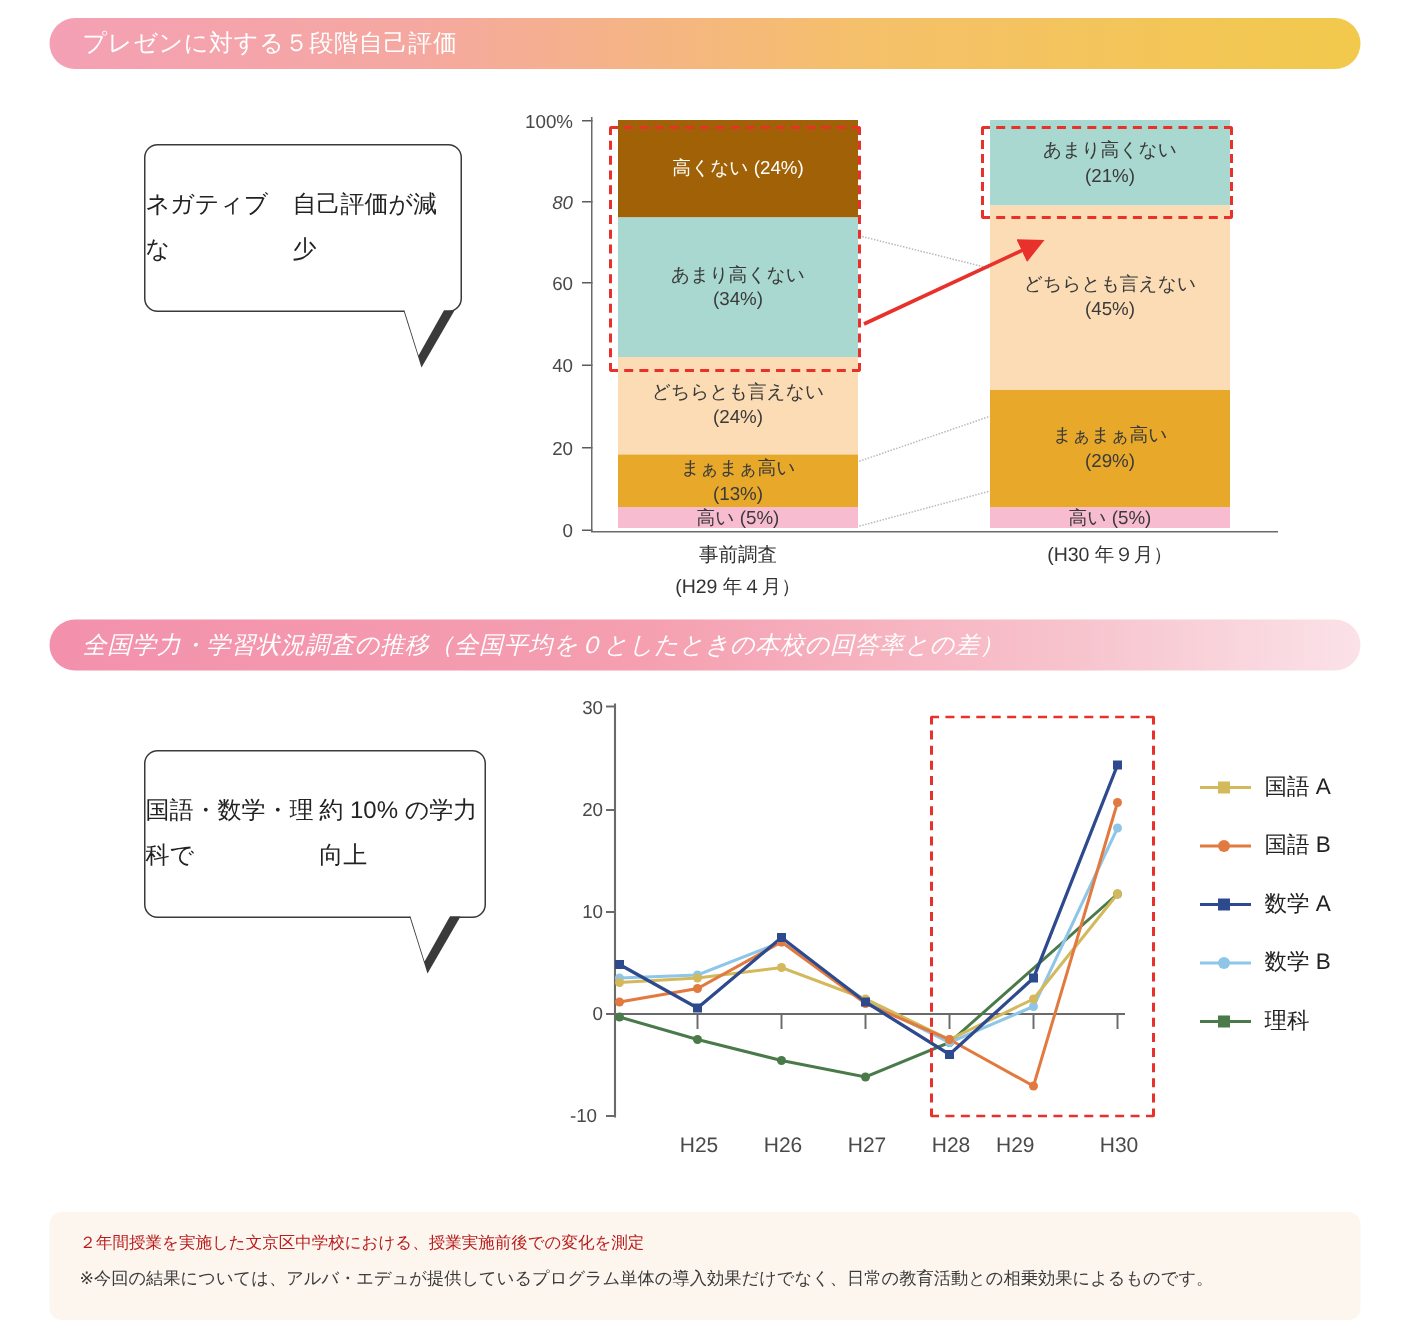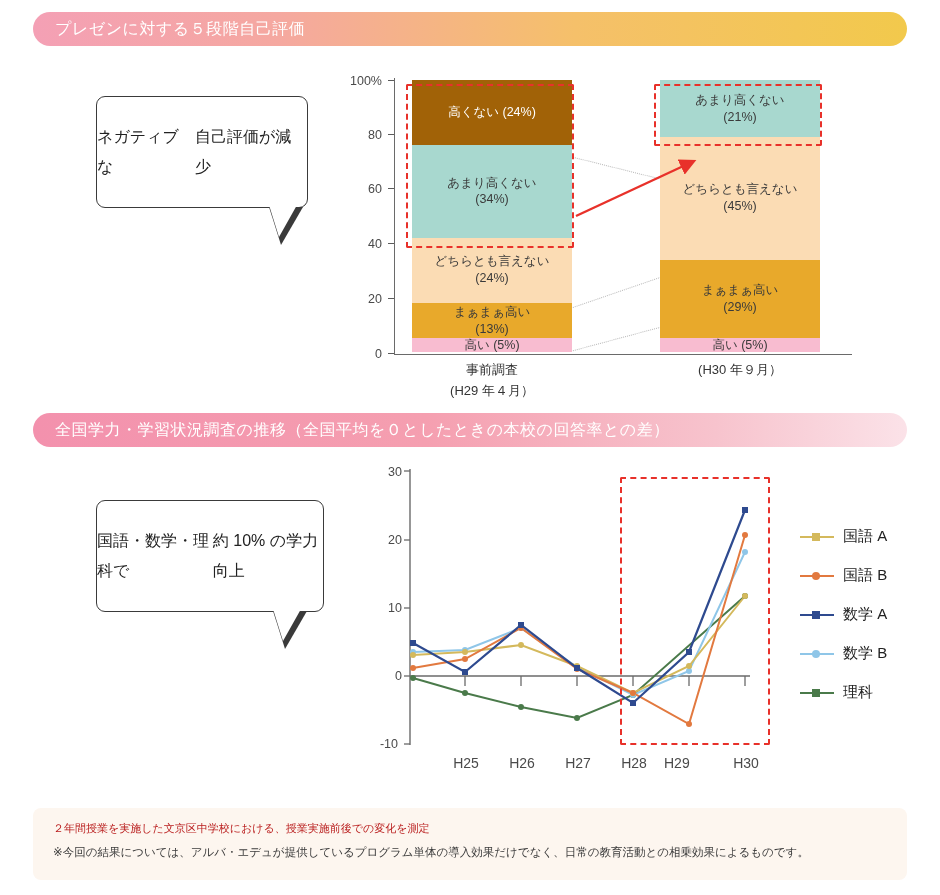--- a/index.html
+++ b/index.html
@@ -25,20 +25,21 @@
     letter-spacing:.5px;
     box-sizing:border-box;
   }
   #banner1{
     left:33px;top:12px;width:874px;
     background:linear-gradient(90deg,#f4a0b5 0%,#f5a8a0 28%,#f5c06a 62%,#f2c94c 100%);
   }
   #banner2{
     left:33px;top:413px;width:874px;
     background:linear-gradient(90deg,#f391ad 0%,#f59fb0 45%,#f7c3cd 78%,#fbe2e8 100%);
+    font-style:italic;
   }
 
   
   .bubble{
     position:absolute;
     background:#ffffff;
     border:1.6px solid #3a3a3a;
     border-radius:9px;
     box-sizing:border-box;
     display:flex;flex-direction:row;
@@ -114,21 +115,21 @@
     border:2.2px dashed #e8312a;
     box-sizing:border-box;
     border-radius:2px;
   }
   .connector{position:absolute;border-top:1px dotted #b9b9b9;}
 
   
   #chart2{position:absolute;left:330px;top:455px;width:580px;height:340px;}
   #legend2{
     position:absolute;left:800px;top:515px;
-    display:flex;flex-direction:column;gap:20px;margin-top:12px;
+    display:flex;flex-direction:column;gap:20px;
   }
   .legend-row{display:flex;align-items:center;gap:9px;font-size:15px;color:#222;}
   .legend-mark{width:34px;height:12px;position:relative;}
   .legend-mark .ln{position:absolute;top:5px;left:0;width:34px;height:2px;}
   .legend-mark .dt{position:absolute;top:2.5px;left:12px;width:8px;height:8px;border-radius:50%;}
 
   
   #footer{
     position:absolute;left:33px;top:808px;width:874px;height:72px;
     background:#fdf6ef;
@@ -151,21 +152,21 @@
   <div class="bubble" id="bubble1">
     <div>ネガティブな</div>
     <div>自己評価が減少</div>
     <div class="tail"></div>
     <div class="tail-in"></div>
   </div>
 
   <div id="chart1">
 
     <div class="axis-label" style="left:6px;top:6px;">100%</div>
-    <div class="axis-label" style="left:6px;top:60px;">80</div>
+    <div class="axis-label" style="left:6px;top:60px;font-style:italic;">80</div>
     <div class="axis-label" style="left:6px;top:114px;">60</div>
     <div class="axis-label" style="left:6px;top:169px;">40</div>
     <div class="axis-label" style="left:6px;top:224px;">20</div>
     <div class="axis-label" style="left:6px;top:279px;">0</div>
 
     <div class="tick" style="left:58px;top:12px;width:7px;height:1.3px;"></div>
     <div class="tick" style="left:58px;top:66px;width:7px;height:1.3px;"></div>
     <div class="tick" style="left:58px;top:120px;width:7px;height:1.3px;"></div>
     <div class="tick" style="left:58px;top:175px;width:7px;height:1.3px;"></div>
     <div class="tick" style="left:58px;top:230px;width:7px;height:1.3px;"></div>

